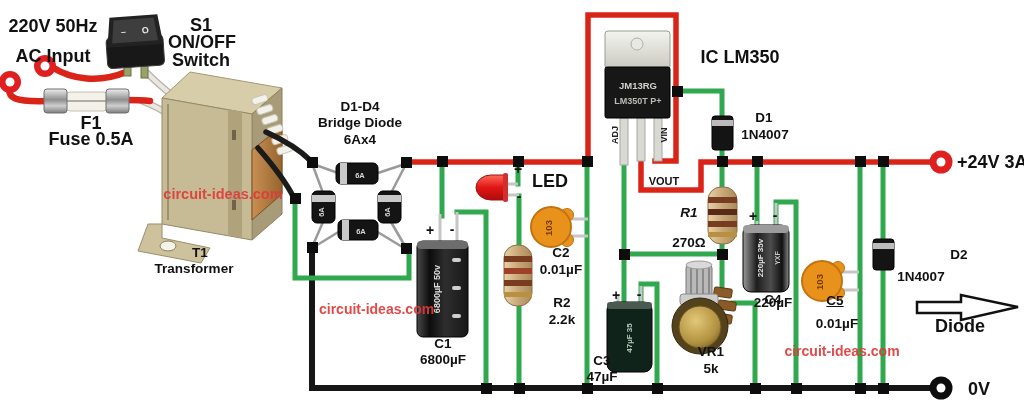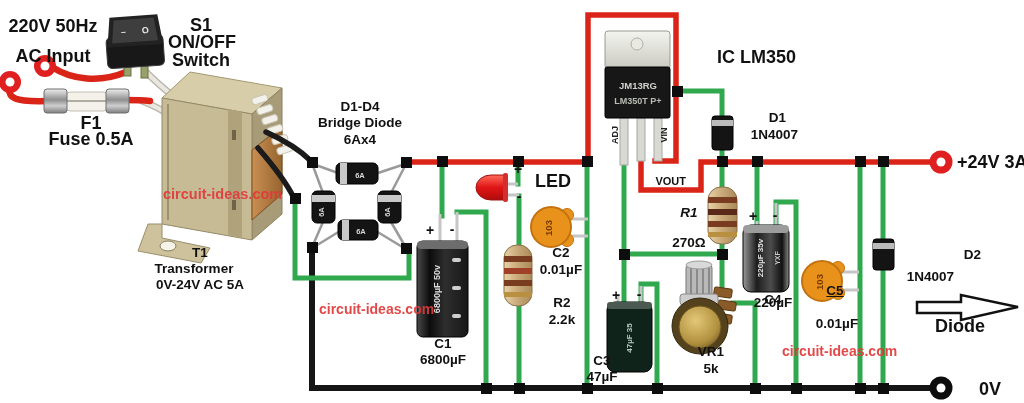--- a/index.html
+++ b/index.html
@@ -1,26 +1,26 @@
 <!DOCTYPE html>
 <html><head>
 <meta charset="utf-8">
 <style>
   html,body{margin:0;padding:0;background:#fff;}
   #stage{position:relative;width:1024px;height:403px;background:#ffffff;overflow:hidden;
          font-family:"Liberation Sans",sans-serif;}
   #stage svg{position:absolute;left:0;top:0;}
   .lbl{position:absolute;font-weight:700;font-size:13.5px;color:#111;text-align:center;
        line-height:1.05;white-space:nowrap;}
-  .lbl.left{text-align:right;}
+  .lbl.left{text-align:center;}
   .lbl.big{font-size:18px;}
   .lbl.sm{font-size:11px;}
   .sign{position:absolute;font-weight:700;font-size:14px;color:#111;width:14px;text-align:center;
         line-height:1;}
-  .wm{position:absolute;font-weight:700;font-size:14.5px;color:#e03a3a;
+  .wm{position:absolute;font-weight:700;font-size:14.5px;color:#e03a3a;text-align:center;
       white-space:nowrap;opacity:.92;}
 </style>
 </head>
 <body>
 
 <div id="stage">
 
 <svg width="1024" height="403" viewBox="0 0 1024 403">
   <defs>
     <linearGradient id="metal" x1="0" y1="0" x2="0" y2="1">
@@ -341,21 +341,20 @@
 
 <div class="lbl big" style="left:168px;top:16px;width:66px;">S1</div>
 <div class="lbl big" style="left:168px;top:33px;width:66px;">ON/OFF</div>
 <div class="lbl big" style="left:168px;top:51px;width:66px;">Switch</div>
 
 <div class="lbl big" style="left:55px;top:114px;width:72px;">F1</div>
 <div class="lbl big" style="left:40px;top:130px;width:102px;">Fuse 0.5A</div>
 
 <div class="lbl" style="left:155px;top:246px;width:90px;">T1</div>
 <div class="lbl" style="left:142px;top:262px;width:104px;">Transformer</div>
-<div class="lbl" style="left:140px;top:278px;width:120px;">0V-24V AC 5A</div>
 
 <div class="lbl" style="left:315px;top:100px;width:90px;">D1-D4</div>
 <div class="lbl" style="left:308px;top:116px;width:104px;">Bridge Diode</div>
 <div class="lbl" style="left:315px;top:133px;width:90px;">6Ax4</div>
 
 <div class="sign" style="left:511px;top:162px;">+</div>
 <div class="lbl big left" style="left:529px;top:172px;width:42px;">LED</div>
 <div class="sign" style="left:512px;top:189px;">-</div>
 
 <div class="sign" style="left:423px;top:223px;">+</div>
@@ -384,21 +383,21 @@
 <div class="lbl" style="left:661px;top:224px;width:56px;margin-top:12px;">270Ω</div>
 
 <div class="lbl" style="left:685px;top:345px;width:52px;">VR1</div>
 <div class="lbl" style="left:691px;top:362px;width:40px;">5k</div>
 
 <div class="sign" style="left:746px;top:209px;">+</div>
 <div class="sign" style="left:768px;top:208px;">-</div>
 <div class="lbl" style="left:750px;top:293px;width:46px;">C4</div>
 <div class="lbl" style="left:742px;top:296px;width:62px;">220µF</div>
 
-<div class="lbl" style="left:810px;top:284px;width:50px;text-decoration:underline;">C5</div>
+<div class="lbl" style="left:810px;top:294px;width:50px;text-decoration:underline;">C5</div>
 <div class="lbl" style="left:805px;top:317px;width:64px;">0.01µF</div>
 
 <div class="lbl left" style="left:897px;top:248px;width:44px;padding-left:40px;">D2</div>
 <div class="lbl left" style="left:888px;top:270px;width:66px;">1N4007</div>
 
 <div class="lbl big left" style="left:957px;top:153px;width:70px;">+24V 3A</div>
 <div class="lbl big left" style="left:957px;top:380px;width:44px;">0V</div>
 <div class="lbl big" style="left:926px;top:317px;width:68px;">Diode</div>
 
 <div class="wm" style="left:163px;top:186px;width:120px;">circuit-ideas.com</div>

